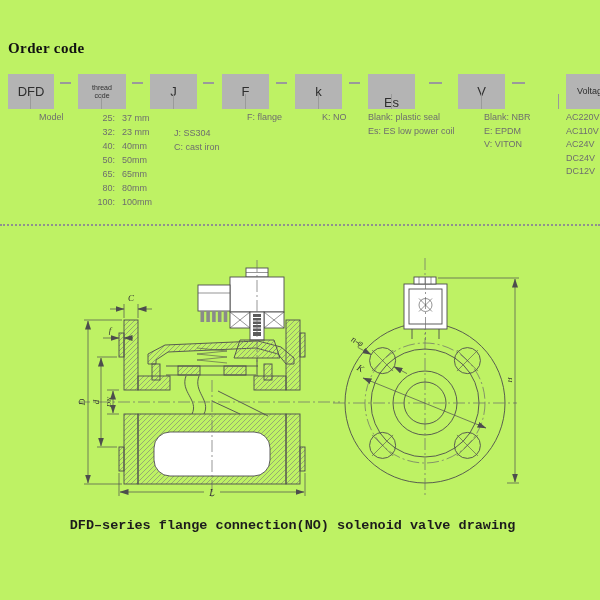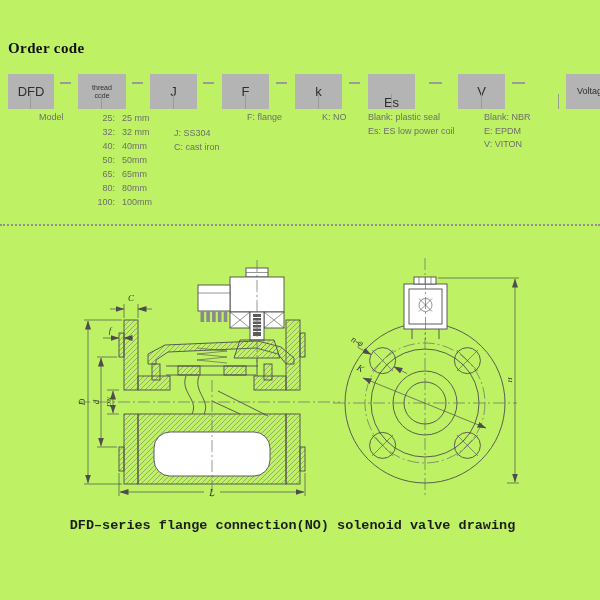--- a/index.html
+++ b/index.html
@@ -81,25 +81,25 @@
   <div class="leader" style="left:481px;"></div>
   <div class="leader" style="left:558px;"></div>
 
   <div class="col" style="left:16px;top:111px;">
     <div>Model</div>
   </div>
 
   <div class="col th" style="left:66px;top:111px;">
     <div class="trow">
         <span class="tc">25:</span>
-        <span>25 mm</span>
+        <span>37 mm</span>
       </div>
     <div class="trow">
         <span class="tc">32:</span>
-        <span>32 mm</span>
+        <span>23 mm</span>
       </div>
     <div class="trow">
         <span class="tc">40:</span>
         <span>40mm</span>
       </div>
     <div class="trow">
         <span class="tc">50:</span>
         <span>50mm</span>
       </div>
     <div class="trow">
@@ -133,20 +133,27 @@
     <div>Blank: plastic seal</div>
     <div>Es: ES low power coil</div>
   </div>
 
   <div class="col" style="left:461px;top:111px;">
     <div>Blank: NBR</div>
     <div>E: EPDM</div>
     <div>V: VITON</div>
   </div>
 
+  <div class="col" style="left:543px;top:111px;">
+    <div>AC220V</div>
+    <div>AC110V</div>
+    <div>AC24V</div>
+    <div>DC24V</div>
+    <div>DC12V</div>
+  </div>
 
   <div class="sep"></div>
 
   <svg class="draw" width="600" height="600" viewBox="0 0 600 600">
     <defs>
       <pattern id="hatch" width="5" height="5" patternUnits="userSpaceOnUse">
         <path d="M0,5 L5,0" stroke="#7a7a7a" stroke-width="0.6"></path>
       </pattern>
       <marker id="arr" markerWidth="9" markerHeight="6" refX="8.5" refY="3" orient="auto-start-reverse" markerUnits="userSpaceOnUse">
         <path d="M0,0 L9,3 L0,6 Z" fill="#4d4d4d"></path>

